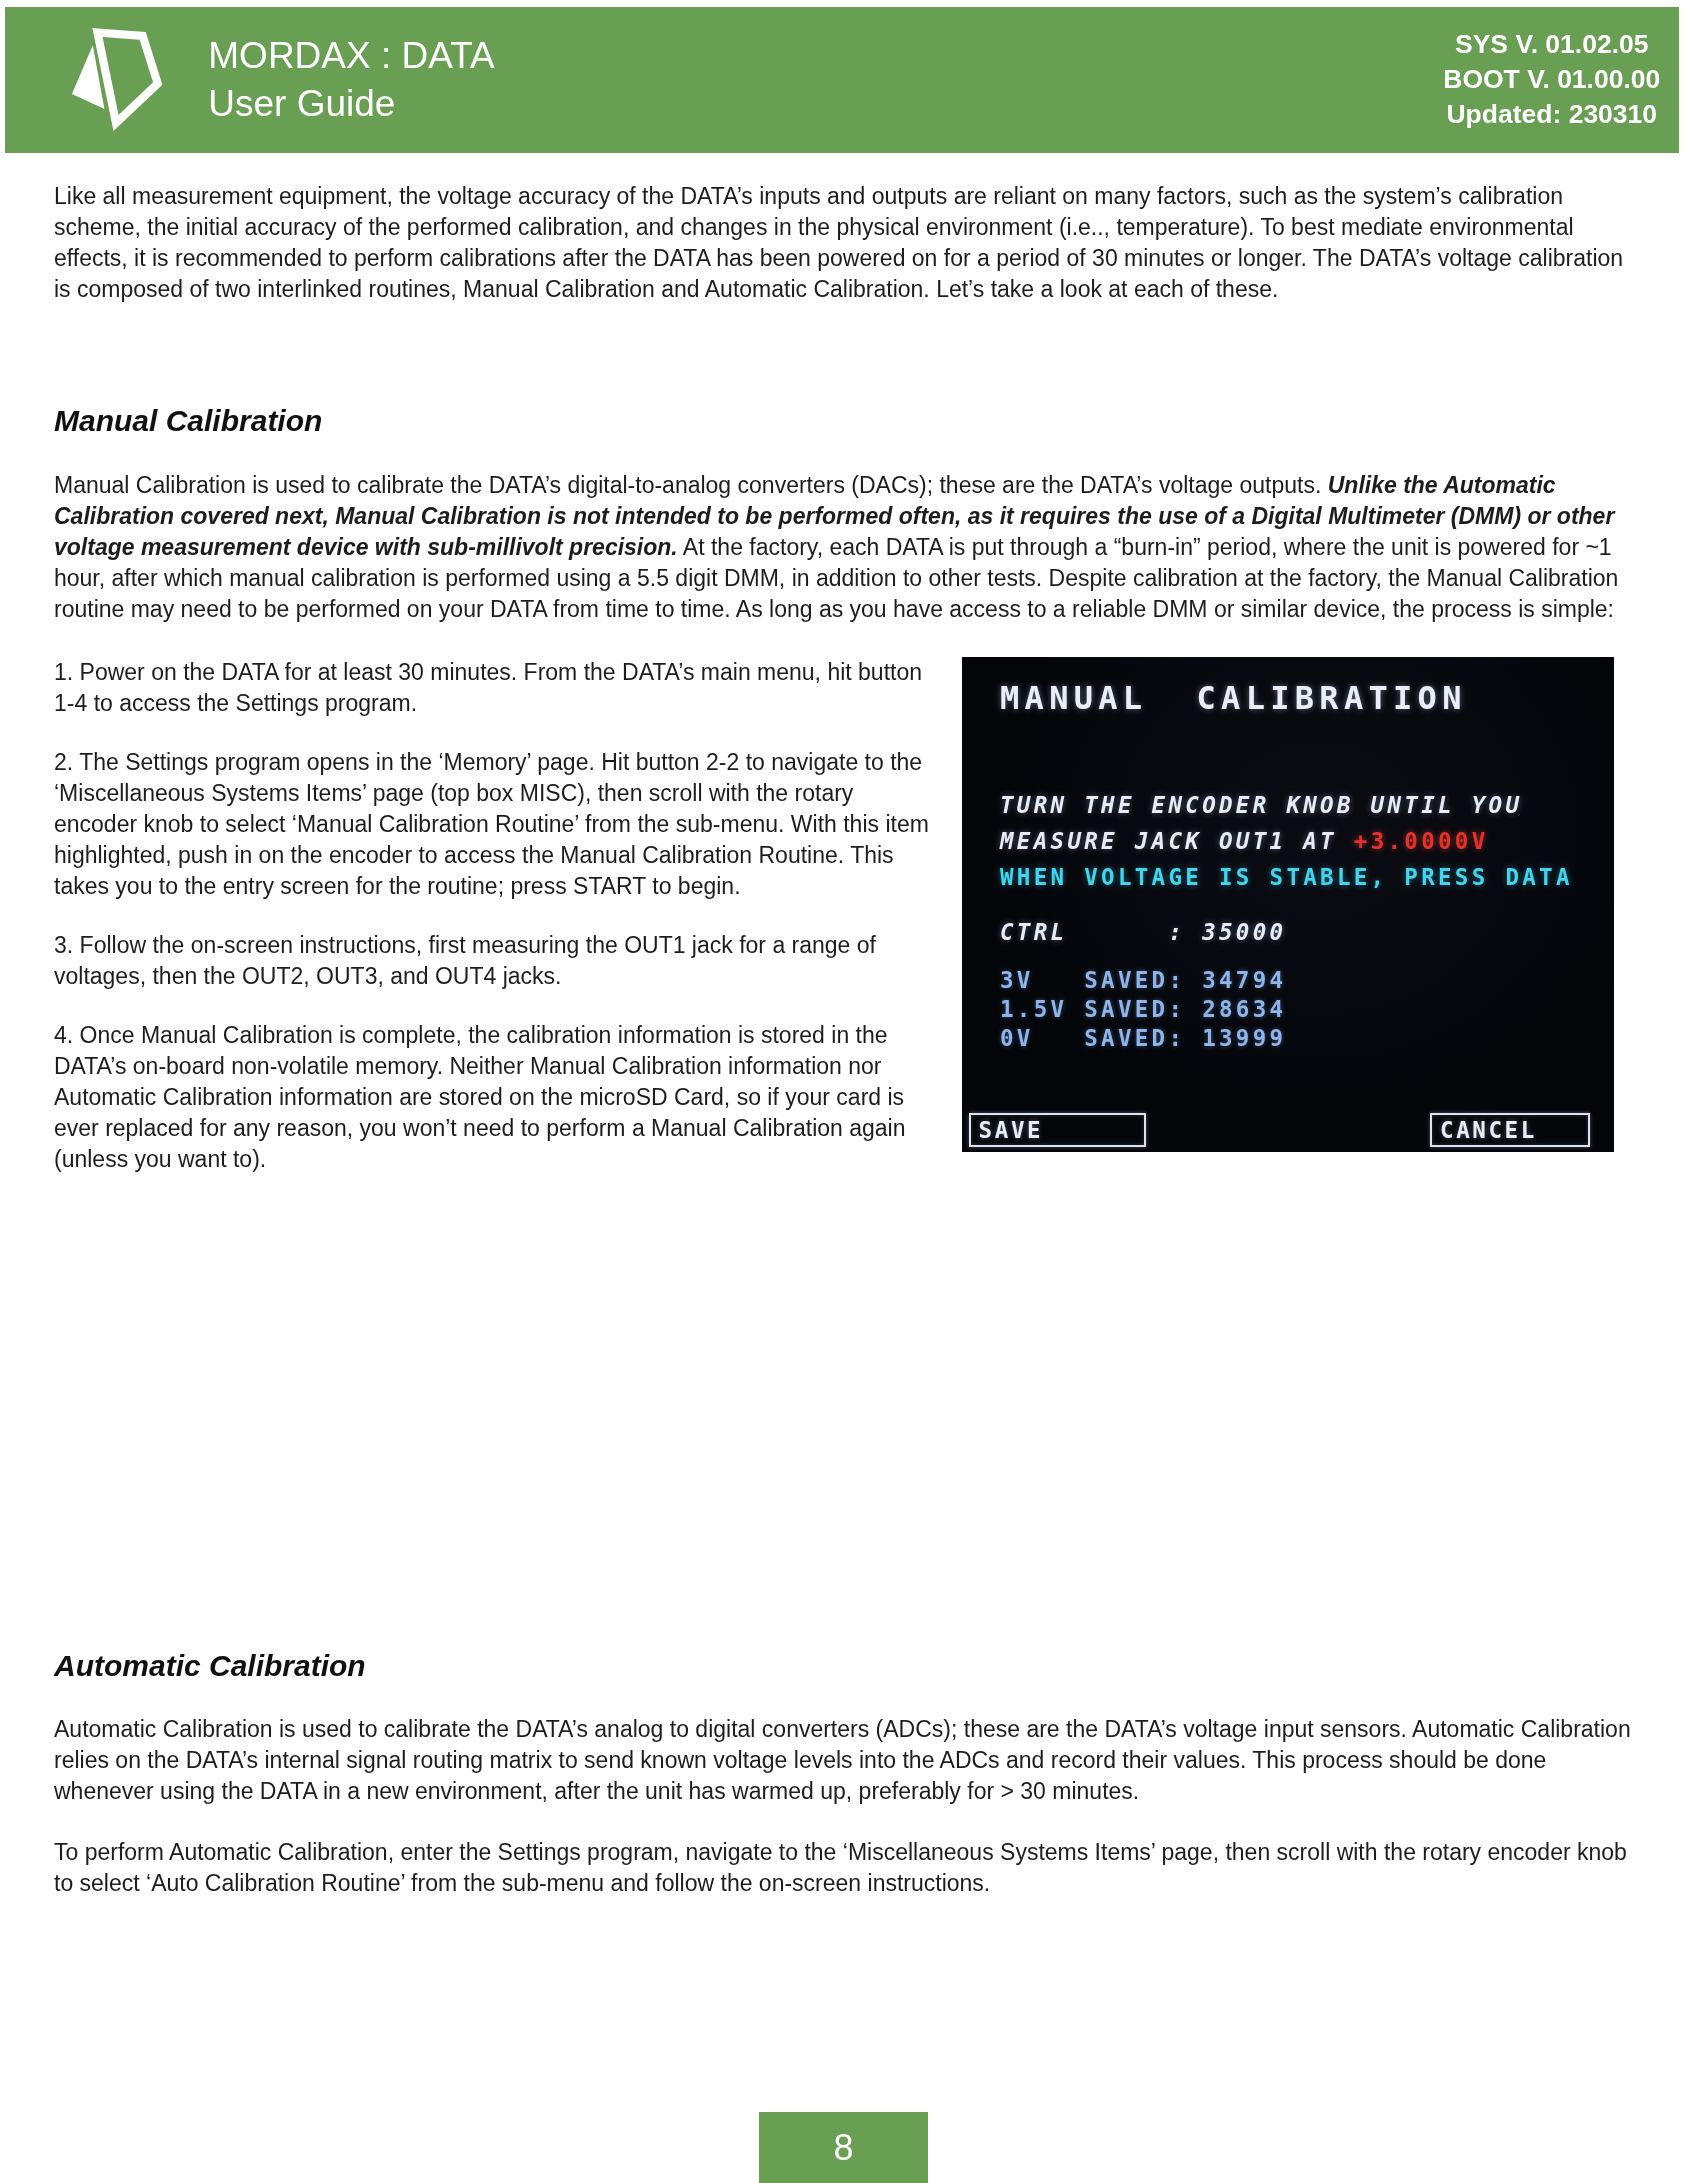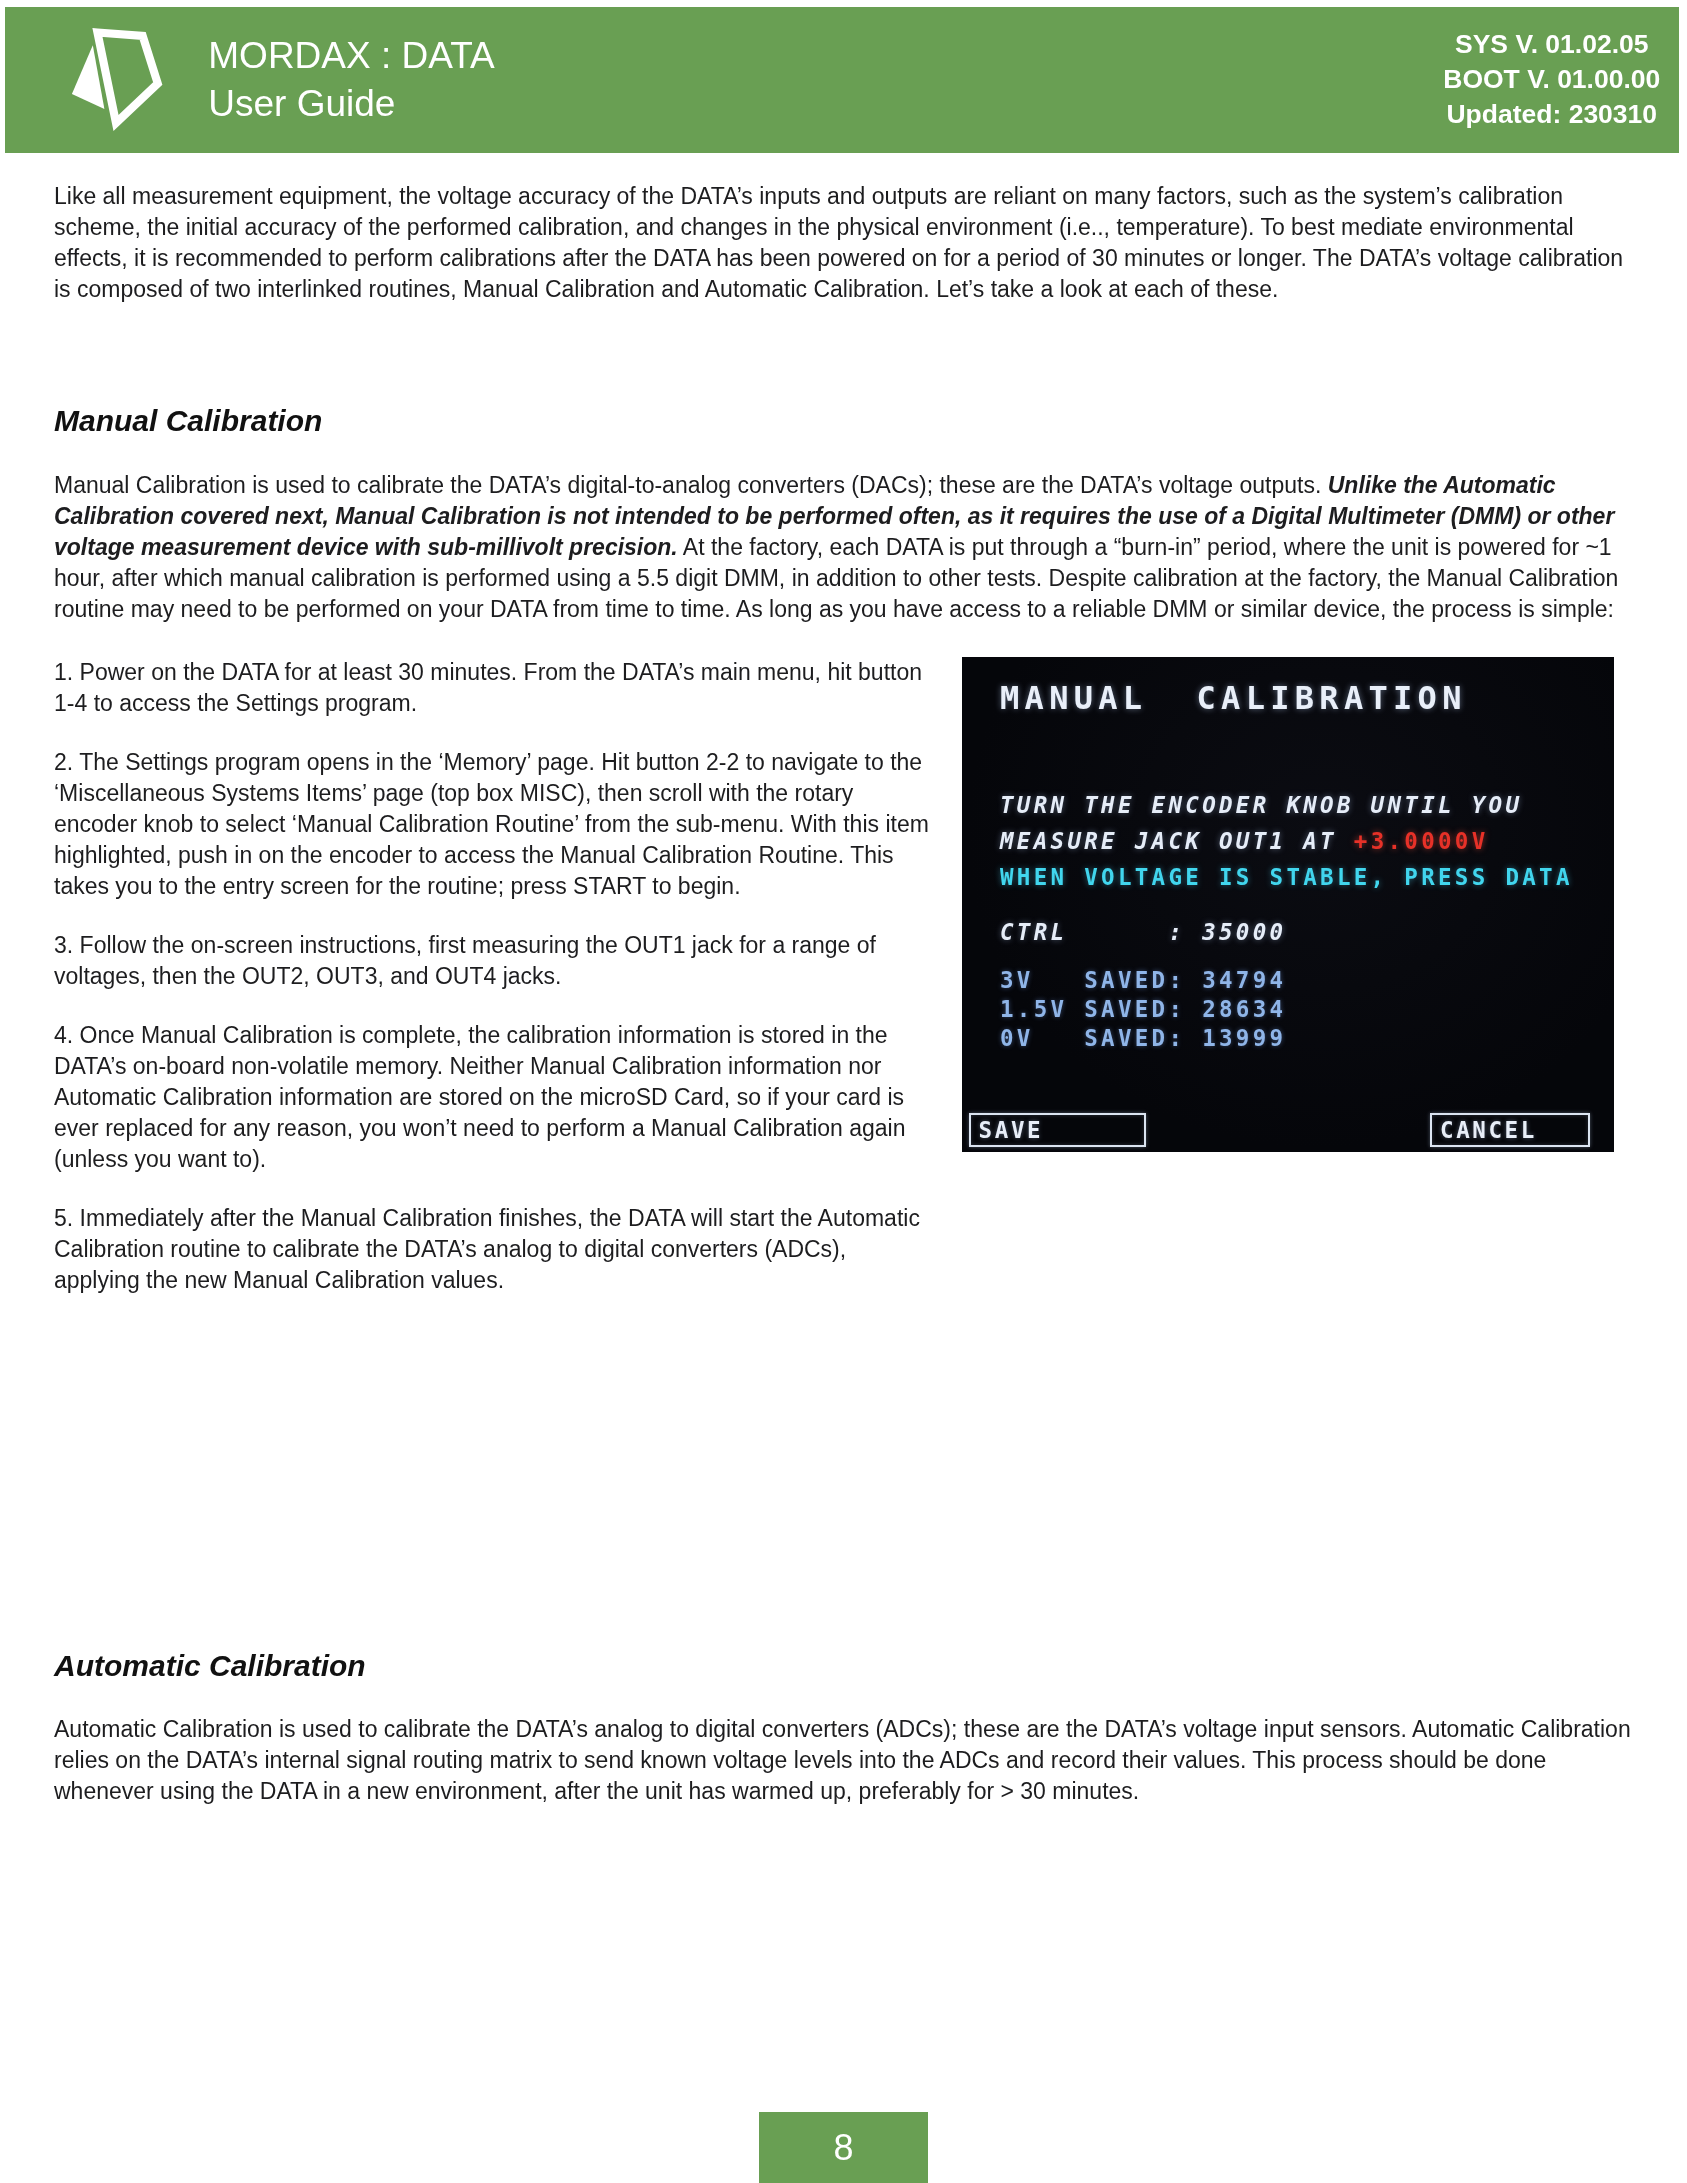--- a/index.html
+++ b/index.html
@@ -100,39 +100,39 @@
     <h2 class="sect">Manual Calibration</h2>
 
     <p class="body-text manual-para"><span>Manual Calibration is used to calibrate the DATA’s digital-to-analog converters (DACs); these are the DATA’s voltage outputs. </span><span class="bi">Unlike the Automatic Calibration covered next, Manual Calibration is not intended to be performed often, as it requires the use of a Digital Multimeter (DMM) or other voltage measurement device with sub-millivolt precision.</span><span> At the factory, each DATA is put through a “burn-in” period, where the unit is powered for ~1 hour, after which manual calibration is performed using a 5.5 digit DMM, in addition to other tests. Despite calibration at the factory, the Manual Calibration routine may need to be performed on your DATA from time to time. As long as you have access to a reliable DMM or similar device, the process is simple:</span></p>
 
     <div class="steps-wrap">
       <div class="steps">
         <p class="step"><span>1.</span> <span>Power on the DATA for at least 30 minutes. From the DATA’s main menu, hit button 1-4 to access the Settings program.</span></p>
         <p class="step"><span>2.</span> <span>The Settings program opens in the ‘Memory’ page. Hit button 2-2 to navigate to the ‘Miscellaneous Systems Items’ page (top box MISC), then scroll with the rotary encoder knob to select ‘Manual Calibration Routine’ from the sub-menu. With this item highlighted, push in on the encoder to access the Manual Calibration Routine. This takes you to the entry screen for the routine; press START to begin.</span></p>
         <p class="step"><span>3.</span> <span>Follow the on-screen instructions, first measuring the OUT1 jack for a range of voltages, then the OUT2, OUT3, and OUT4 jacks.</span></p>
         <p class="step"><span>4.</span> <span>Once Manual Calibration is complete, the calibration information is stored in the DATA’s on-board non-volatile memory. Neither Manual Calibration information nor Automatic Calibration information are stored on the microSD Card, so if your card is ever replaced for any reason, you won’t need to perform a Manual Calibration again (unless you want to).</span></p>
-        <p class="step"><span>5.</span> <span>Immediately after the Manual Calibration finishes, the DATA will start the Automatic Calibration routine to calibrate the DATA’s analog to digital converters (ADCs), applying the new Manual Calibration values.</span></p>
       </div>
 
       <figure class="device">
         <div class="lcd scr-title">MANUAL  CALIBRATION</div>
         <div class="lcd scr-line1 c-white">TURN THE ENCODER KNOB UNTIL YOU</div>
         <div class="lcd scr-line2"><span class="c-white">MEASURE JACK OUT1 AT </span><span class="c-red">+3.0000V</span></div>
         <div class="lcd scr-line3 c-cyan">WHEN VOLTAGE IS STABLE, PRESS DATA</div>
         <div class="lcd scr-ctrl c-white">CTRL      : 35000</div>
         <div class="lcd scr-sv0 c-blue">3V   SAVED: 34794</div>
         <div class="lcd scr-sv1 c-blue">1.5V SAVED: 28634</div>
         <div class="lcd scr-sv2 c-blue">0V   SAVED: 13999</div>
         <div class="scr-btn btn-save">SAVE</div>
         <div class="scr-btn btn-cancel">CANCEL</div>
       </figure>
     </div>
 
     <h2 class="sect auto-h2">Automatic Calibration</h2>
     <p class="body-text auto-p1">Automatic Calibration is used to calibrate the DATA’s analog to digital converters (ADCs); these are the DATA’s voltage input sensors. Automatic Calibration relies on the DATA’s internal signal routing matrix to send known voltage levels into the ADCs and record their values. This process should be done whenever using the DATA in a new environment, after the unit has warmed up, preferably for &gt; 30 minutes.</p>
+    <p class="body-text auto-p2">To perform Automatic Calibration, enter the Settings program, navigate to the ‘Miscellaneous Systems Items’ page, then scroll with the rotary encoder knob to select ‘Auto Calibration Routine’ from the sub-menu and follow the on-screen instructions.</p>
   </div>
 
   <div class="page-num-box">
     <span class="page-num">8</span>
   </div>
 
 </div>
 
 
 </body></html>

